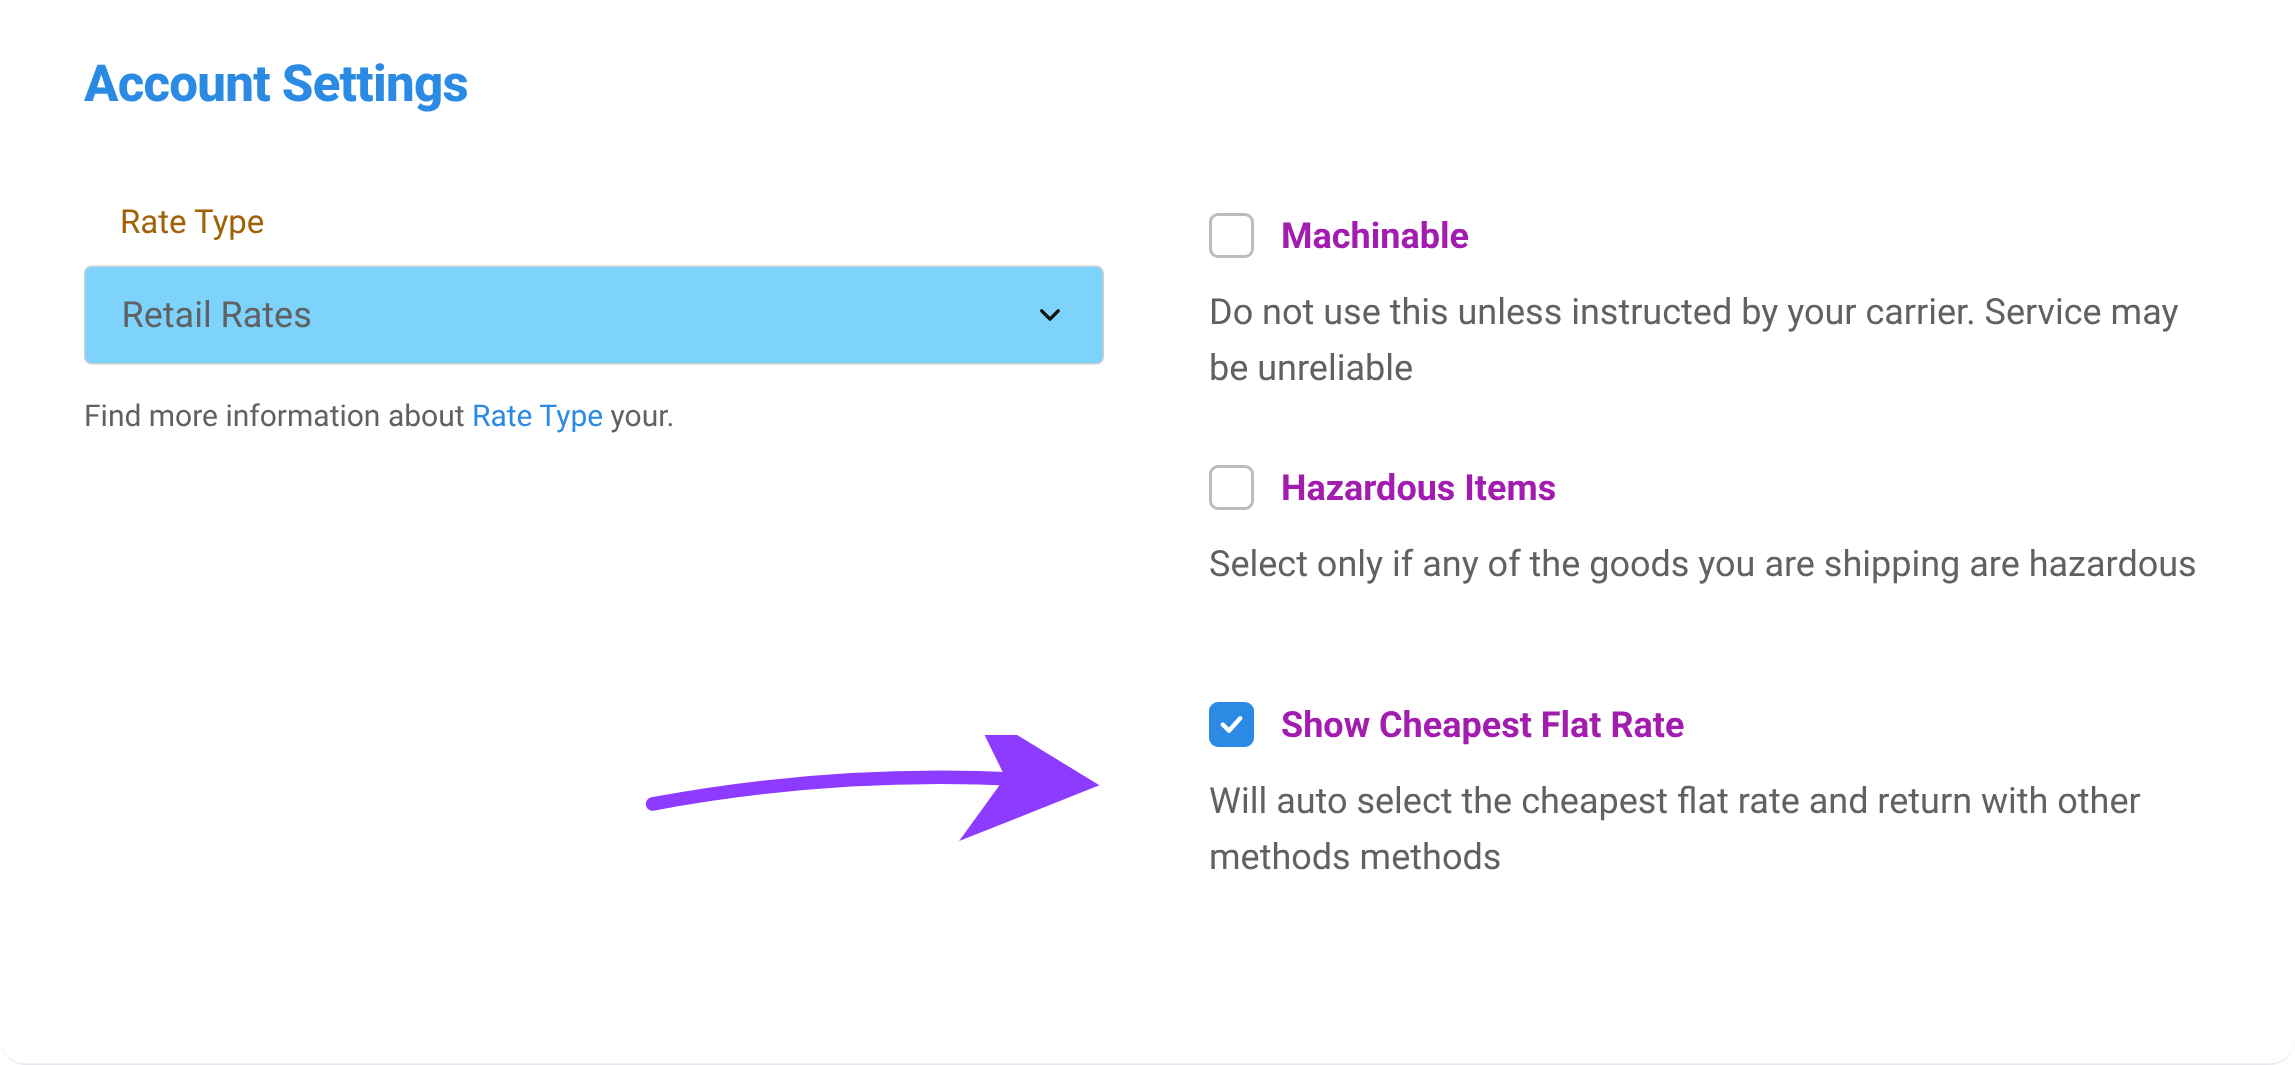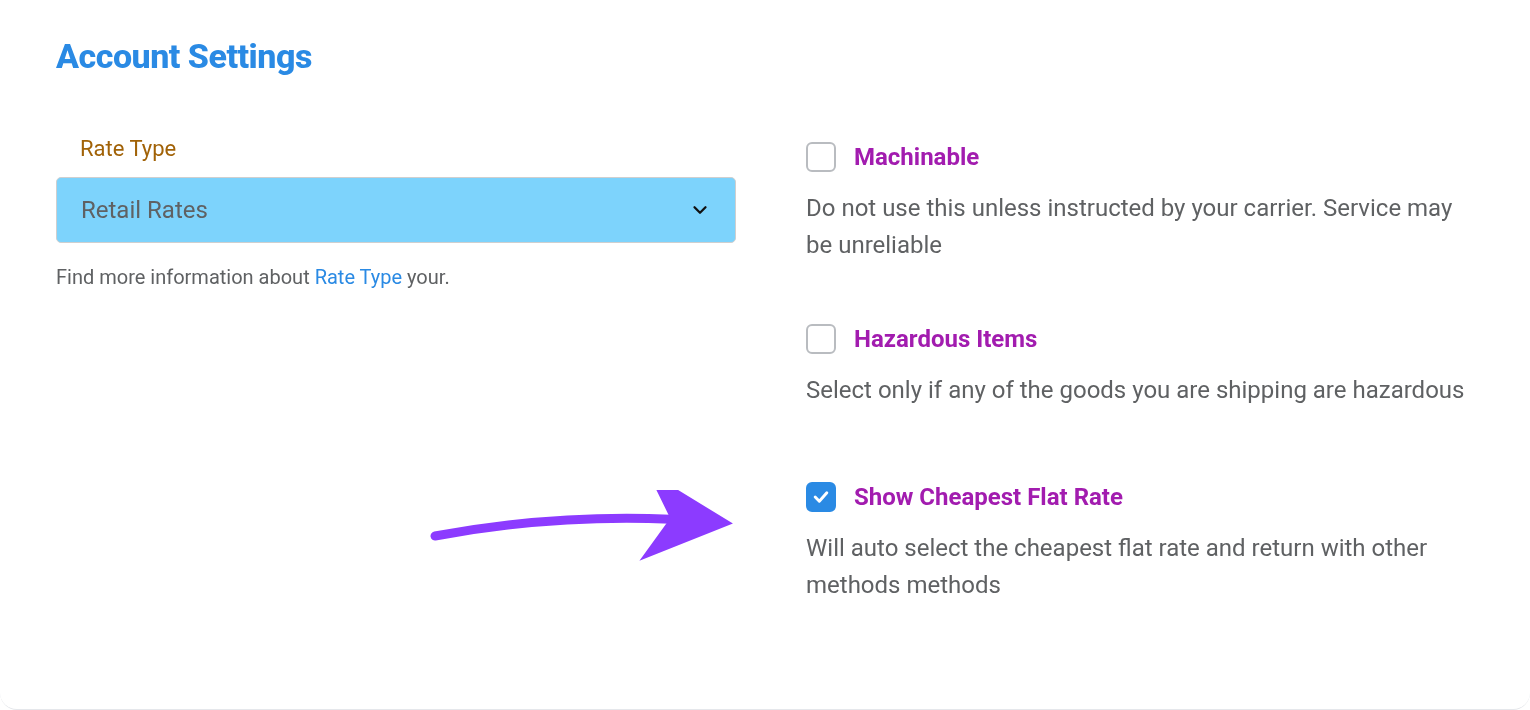--- a/index.html
+++ b/index.html
@@ -151,21 +151,21 @@
     <div class="right-col">
 
       <div class="option-row" style="margin-top:6px;">
         <div class="option-head">
           <span class="checkbox"></span>
           <span class="option-title">Machinable</span>
         </div>
         <div class="option-desc">Do not use this unless instructed by your carrier. Service may be unreliable</div>
       </div>
 
-      <div class="option-row" style="margin-top:60px;">
+      <div class="option-row" style="margin-top:46px;">
         <div class="option-head">
           <span class="checkbox"></span>
           <span class="option-title">Hazardous Items</span>
         </div>
         <div class="option-desc">Select only if any of the goods you are shipping are hazardous</div>
       </div>
 
       <div class="option-row" style="margin-top:72px;">
         <div class="option-head">
           <span class="checkbox checked">

